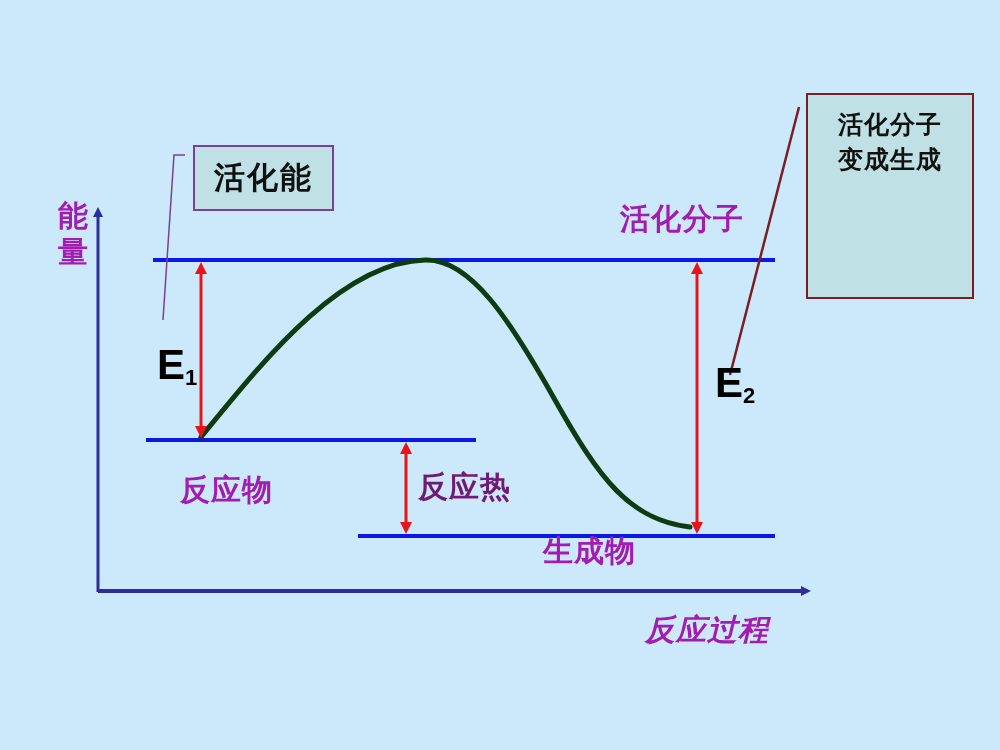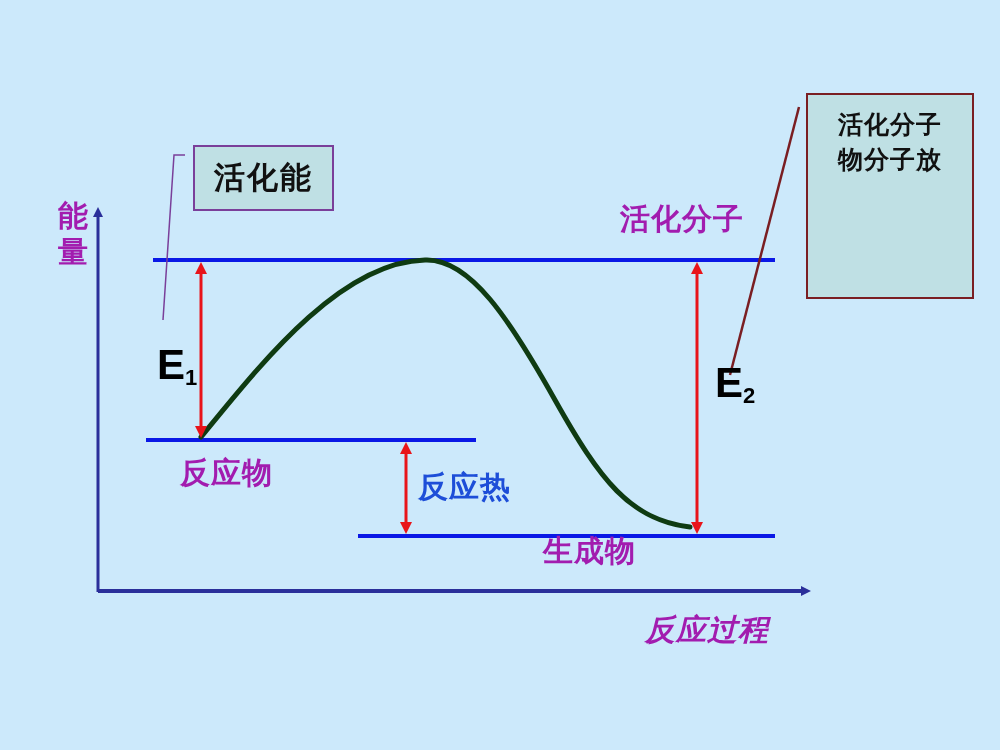--- a/index.html
+++ b/index.html
@@ -85,21 +85,21 @@
       font-family: "Liberation Sans", sans-serif;
       font-size: 42px;
       font-weight: bold;
       color: #000;
     }
     .e-label sub {
       font-size: 22px;
       vertical-align: -6px;
     }
     .heat {
-      color: #1d4ed8;
+      color: #701a75;
     }
   </style>
 </head>
 <body>
 
 <svg class="diagram" viewBox="0 0 1000 750" xmlns="http://www.w3.org/2000/svg">
   <defs>
     <marker id="axisArrow" markerWidth="10" markerHeight="10" refX="5" refY="5" orient="auto" markerUnits="userSpaceOnUse">
       <path d="M0,0 L10,5 L0,10 Z" fill="#2a2f9a"></path>
     </marker>
@@ -132,28 +132,28 @@
   <polyline points="185,155 174,155 163,320" fill="none" stroke="#7a3f9a" stroke-width="1.5"></polyline>
   <line x1="799" y1="107" x2="730" y2="375" stroke="#7a1e22" stroke-width="2.5"></line>
 </svg>
 
 <div class="box box-activation">
   <span>活化能</span>
 </div>
 
 <div class="box box-released">
   <span class="line">活化分子</span>
-  <span class="line">物分子放</span>
+  <span class="line">变成生成</span>
 </div>
 
 <div class="label ylabel">能量</div>
 <div class="label cjk" style="left:645px; top:615px;font-style:italic;">反应过程</div>
 
 <div class="label cjk" style="left:620px; top:204px;">活化分子</div>
-<div class="label cjk" style="left:180px; top:458px;">反应物</div>
+<div class="label cjk" style="left:180px; top:475px;">反应物</div>
 <div class="label cjk" style="left:543px; top:536px;">生成物</div>
 <div class="label cjk heat" style="left:418px; top:472px;">反应热</div>
 
 <div class="label e-label" style="left:157px; top:320px;margin-top:24px;">
   <span>E</span><sub>1</sub>
 </div>
 <div class="label e-label" style="left:703px; top:362px;margin-left:12px;">
   <span>E</span><sub>2</sub>
 </div>
 

